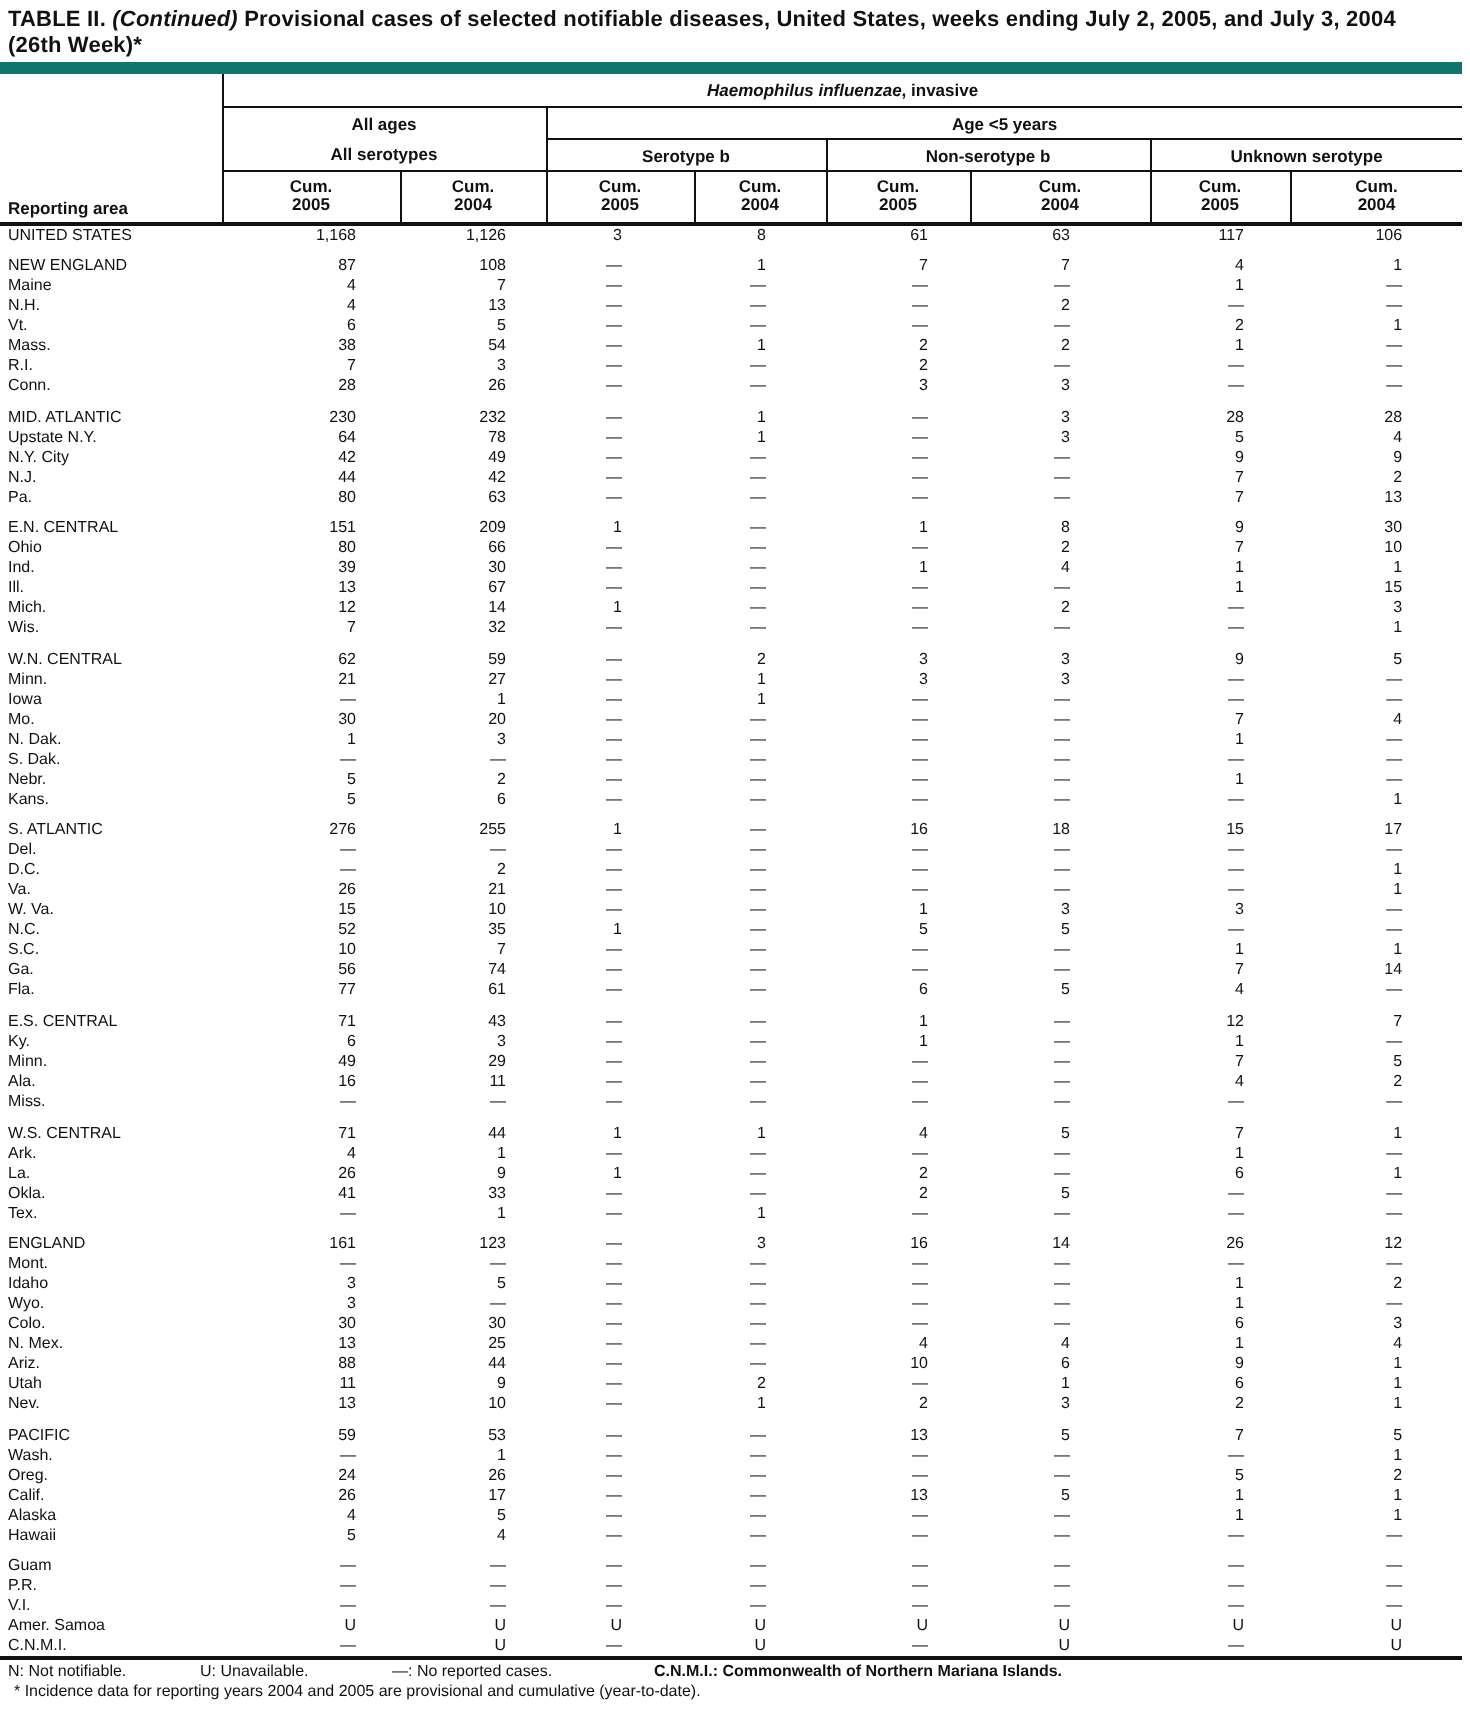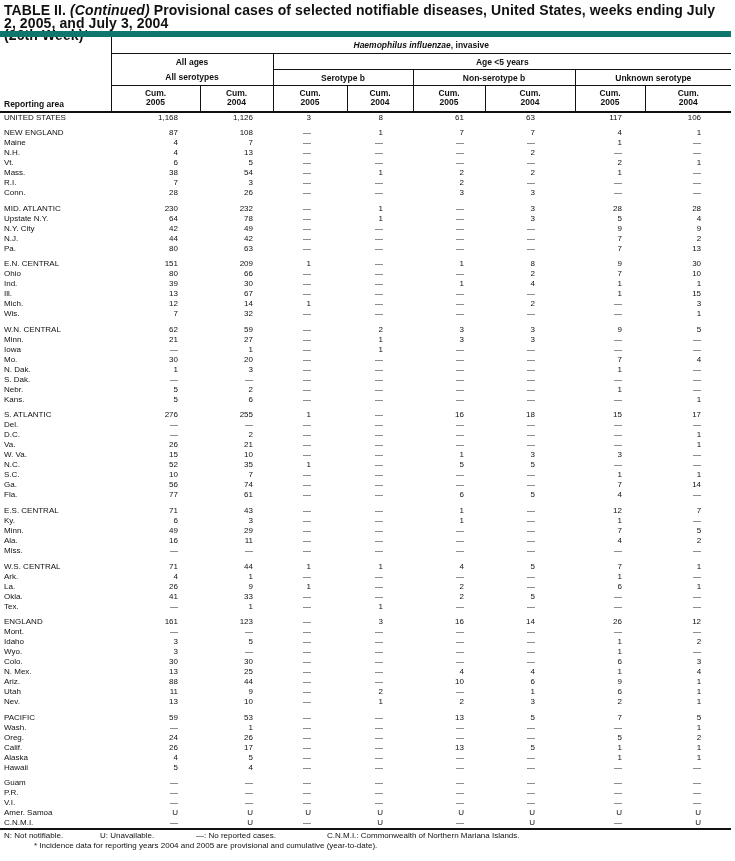--- a/index.html
+++ b/index.html
@@ -7,21 +7,21 @@
     width: 735px; height: 861px;
     font-family: "Liberation Sans", "DejaVu Sans", sans-serif;
     color: #111;
     position: relative;
     -webkit-font-smoothing: antialiased;
   }
   .page { position: absolute; inset: 0; }
 
   .title {
     position: absolute; left: 4px; top: 4px; width: 715px;
-    font-size: 14px; font-weight: bold; line-height: 12.5px;
+    font-size: 11px; font-weight: bold; line-height: 12.5px;
     letter-spacing: 0.1px;
   }
   .it { font-style: italic; }
 
   table.tbl {
     position: absolute; left: 0; top: 31px; width: 731px;
     border-collapse: collapse; table-layout: fixed;
     border-top: 6px solid #0f766e;
     border-bottom: 2px solid #111;
   }
@@ -56,22 +56,22 @@
   .tbl tbody td:nth-child(8) { padding-right: 23px; }
   .tbl tbody td:nth-child(9) { padding-right: 30px; }
   .tbl tbody tr.gap td { height: 5.6px; line-height: 5.6px; }
 
   
   .foot { position: absolute; left: 0; top: 831px; width: 735px; font-size: 8px; }
   .foot .f-item { position: absolute; top: 0; white-space: nowrap; }
   .foot .f0 { left: 4px; }
   .foot .f1 { left: 100px; }
   .foot .f2 { left: 196px; }
-  .foot .f3 { left: 327px; }
-  .foot .note { position: absolute; top: 10px; left: 7px; white-space: nowrap; margin-left: 27px; }
+  .foot .f3 { left: 327px; font-weight: bold; }
+  .foot .note { position: absolute; top: 10px; left: 7px; white-space: nowrap; }
 </style>
 </head>
 <body>
 
 <div class="page">
 
   <div class="title">
     <span>TABLE II.</span>
     <span class="it">(Continued)</span>
     <span>Provisional cases of selected notifiable diseases, United States, weeks ending July 2, 2005, and July 3, 2004</span><br>

